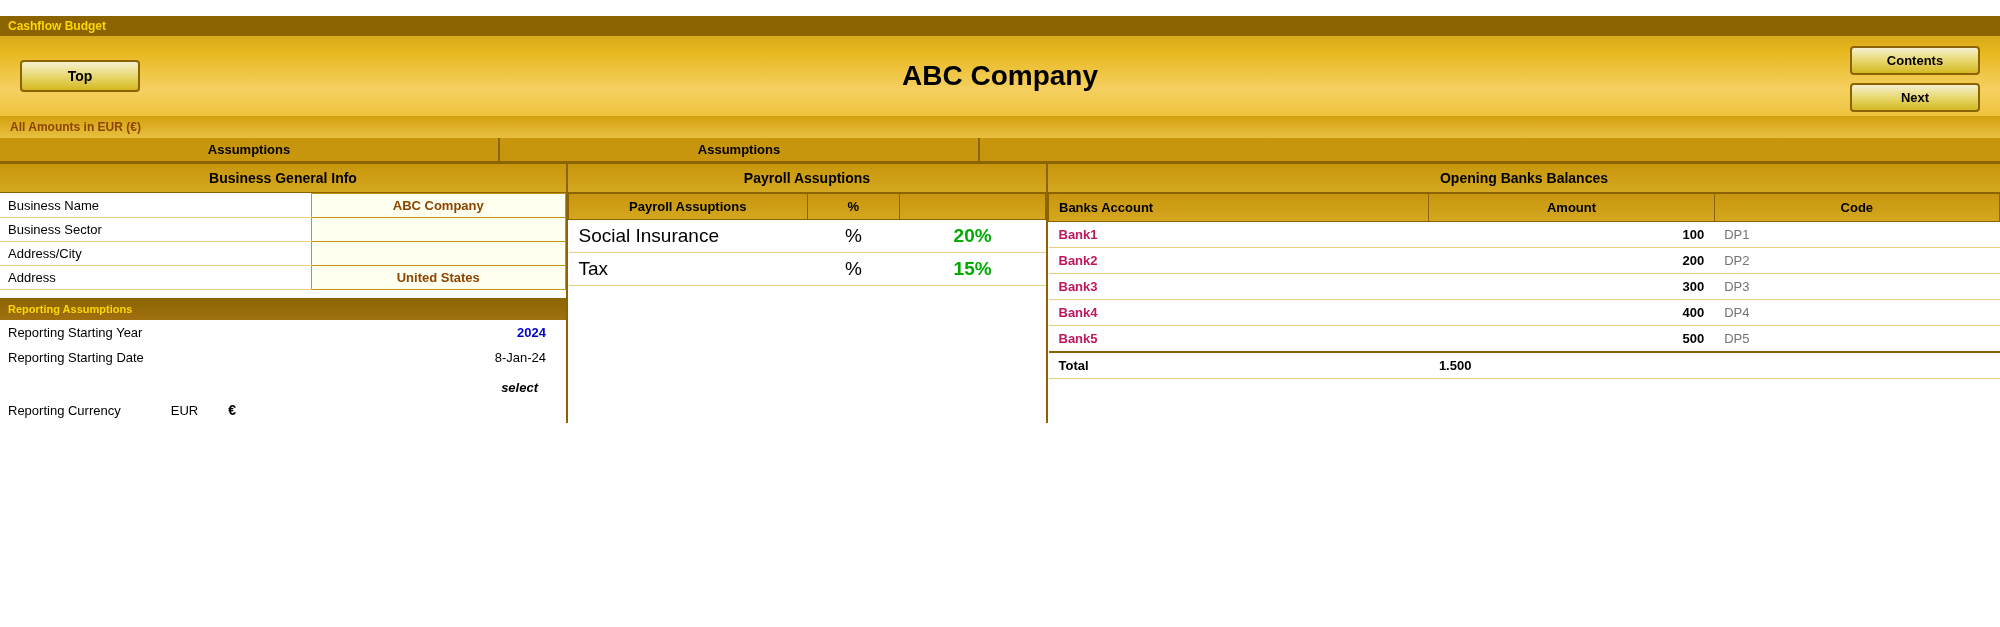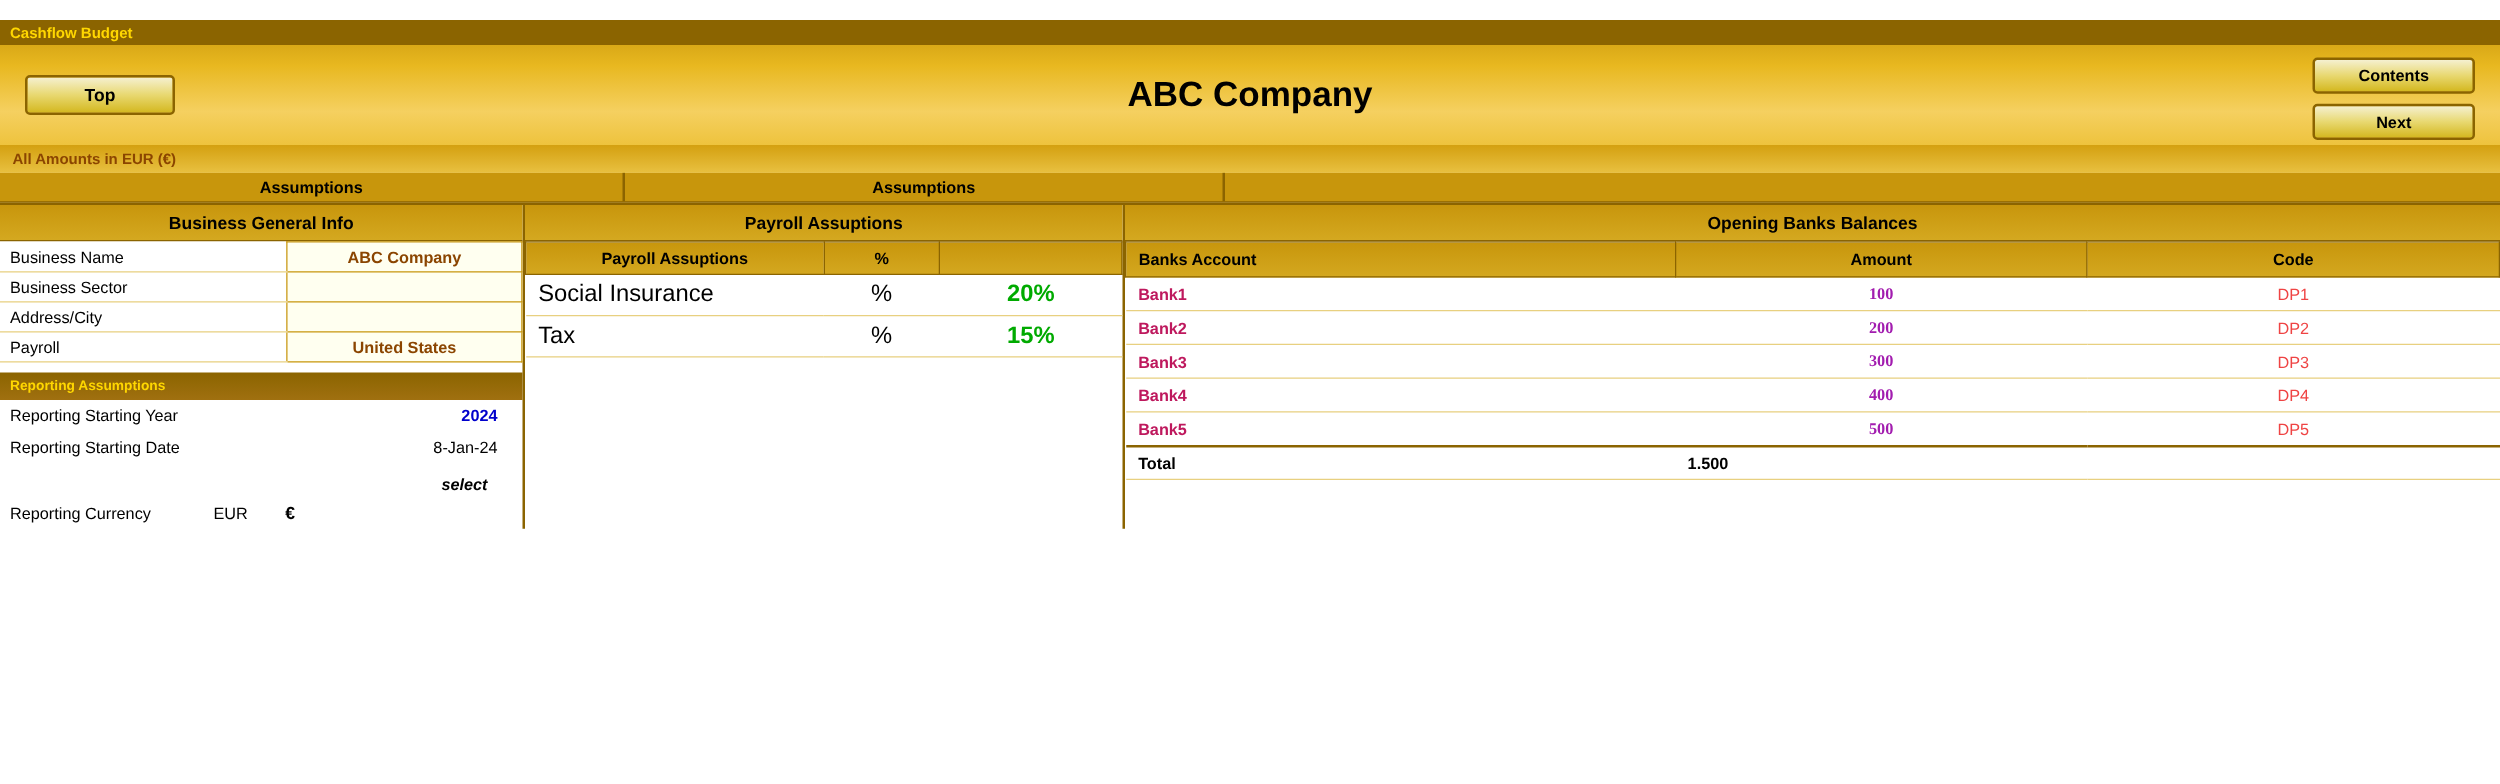--- a/index.html
+++ b/index.html
@@ -102,21 +102,21 @@
     .assumptions-section-label:last-child { border-right: none; }
 
     
     .main-content {
       display: flex;
       border-top: 2px solid #8B6400;
     }
 
     
     .panel-left {
-      width: 420px;
+      width: 568px;
       border-right: 2px solid #8B6400;
       flex-shrink: 0;
     }
     .panel-middle {
       width: 480px;
       border-right: 2px solid #8B6400;
       flex-shrink: 0;
     }
     .panel-right {
       flex: 1;
@@ -248,22 +248,22 @@
       text-align: center;
       border: 1px solid #8B6400;
     }
     .banks-table thead td:first-child { text-align: left; padding-left: 10px; }
     .banks-table tbody td {
       padding: 5px 10px;
       border-bottom: 1px solid #e8d080;
       font-size: 13px;
     }
     .bank-name { color: #be185d; font-weight: bold; }
-    .bank-amount { text-align: center; font-weight: bold; color: #a21caf; font-family: Liberation Serif, serif; }
-    .bank-code { color: #ef4444; text-align: center; }
+    .bank-amount { text-align: right; font-weight: bold; color: #000000; }
+    .bank-code { color: #737373; text-align: left; }
     .total-row td {
       font-weight: bold;
       padding: 6px 10px;
       border-top: 2px solid #8B6400;
     }
     .total-label { color: #000; }
     .total-amount { text-align: left; font-weight: bold; }
   </style>
 </head>
 <body>
@@ -301,21 +301,21 @@
         </tr>
         <tr>
           <td class="label-cell">Business Sector</td>
           <td class="value-cell">&nbsp;</td>
         </tr>
         <tr>
           <td class="label-cell">Address/City</td>
           <td class="value-cell">&nbsp;</td>
         </tr>
         <tr>
-          <td class="label-cell">Payroll</td>
+          <td class="label-cell">Address</td>
           <td class="value-cell country">United States</td>
         </tr>
       </tbody>
     </table>
 
     <div class="reporting-header">Reporting Assumptions</div>
     <table class="reporting-table">
       <tbody>
         <tr>
           <td class="r-label">Reporting Starting Year</td>

